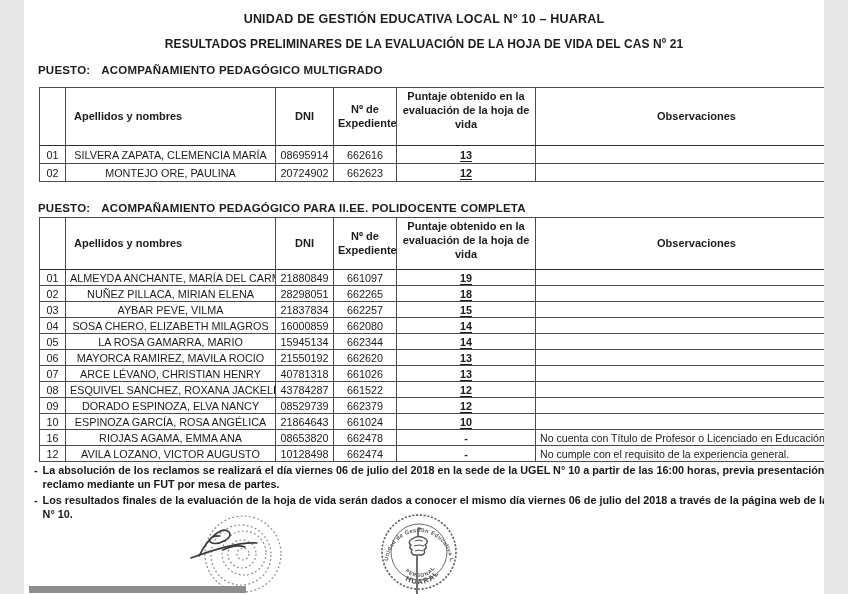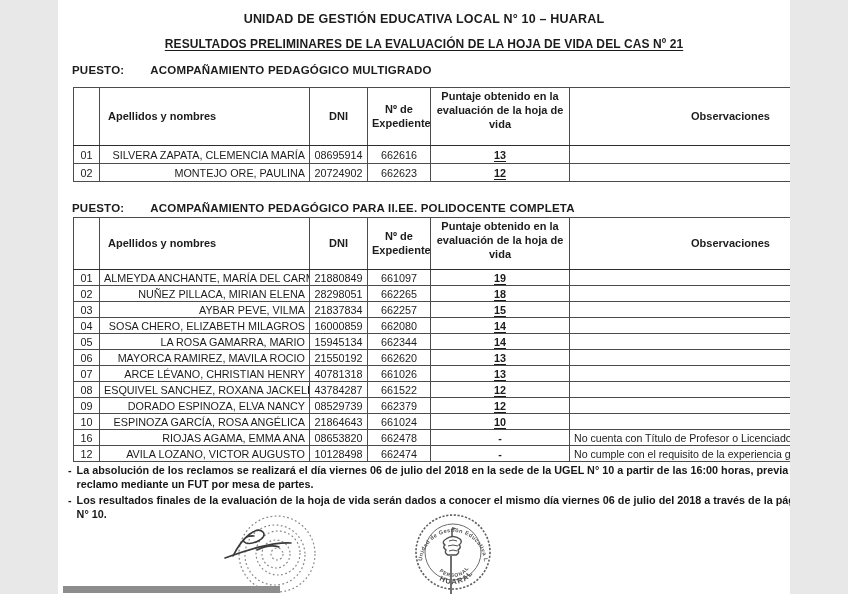--- a/index.html
+++ b/index.html
@@ -1,38 +1,38 @@
 <!DOCTYPE html>
 <html><head>
 <meta charset="utf-8">
 <style>
   html,body{margin:0;padding:0;background:#e8e8e8;}
   .page{
     position:relative;
-    width:732px;height:594px;
+    width:800px;height:594px;
     background:#ffffff;
     font-family:"Liberation Sans", sans-serif;
     color:#1c1c1c;
     overflow:hidden;
     margin:0 auto;
   }
   .doc-title{
     position:absolute;top:12px;left:0;width:100%;
     text-align:center;font-weight:bold;font-size:12.5px;letter-spacing:.2px;
   }
   .doc-subtitle{
     position:absolute;top:37px;left:0;width:100%;
     text-align:center;font-weight:bold;font-size:12px;letter-spacing:.1px;
   }
-  .doc-subtitle span{text-decoration:underline;text-underline-offset:2px;}
+  .doc-subtitle span{text-underline-offset:2px;}
   .puesto{
     position:absolute;left:14px;
     font-weight:bold;font-size:11.5px;letter-spacing:.2px;
   }
-  .puesto .puesto-label{margin-right:26px;}
+  .puesto .puesto-label{margin-right:11px;}
   .puesto-1{top:64px;}
   .puesto-2{top:202px;}
 
   table.results{
     position:absolute;left:15px;width:819px;
     border-collapse:collapse;table-layout:fixed;
     font-size:10.8px;
   }
   .table-1{top:87px;}
   .table-2{top:217px;}
@@ -47,21 +47,21 @@
     text-align:center;vertical-align:middle;white-space:normal;
     border-bottom:1.5px solid #2d2d2d;
   }
   .table-1 thead th{height:55px;}
   .table-2 thead th{height:49px;}
   table.results thead th.col-name{text-align:left;padding-left:8px;}
   table.results thead th.col-score{vertical-align:top;padding-top:2px;}
   .table-1 tbody td{height:17px;}
   .table-2 tbody td{height:15px;}
   td.c-num{text-align:center;margin-top:20px;}
-  td.c-name{text-align:right;padding-left:6px;}
+  td.c-name{text-align:center;padding-left:6px;}
   td.c-dni, td.c-exp{text-align:center;}
   td.c-score{text-align:center;font-weight:bold;text-decoration:underline;text-underline-offset:2px;}
   td.c-score.no-underline{text-decoration:none;font-weight:bold;}
   td.c-obs{text-align:left;padding-left:6px;font-size:10.6px;}
 
   .notes{
     position:absolute;left:10px;top:463px;width:830px;
     font-size:10.8px;font-weight:bold;line-height:1.32;color:#171717;
   }
   .note{display:flex;gap:5px;margin-bottom:1px;}

